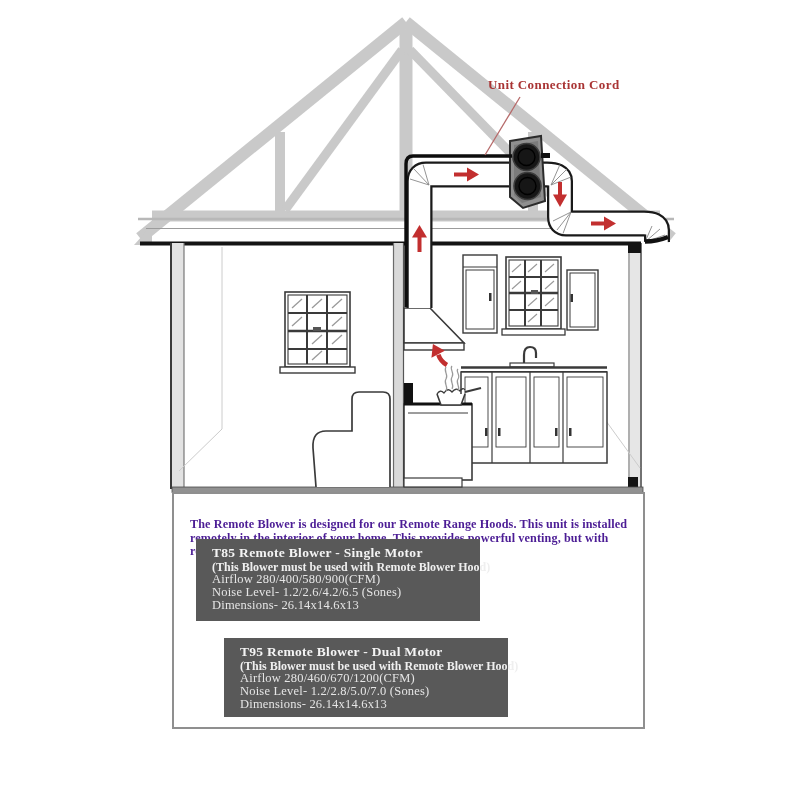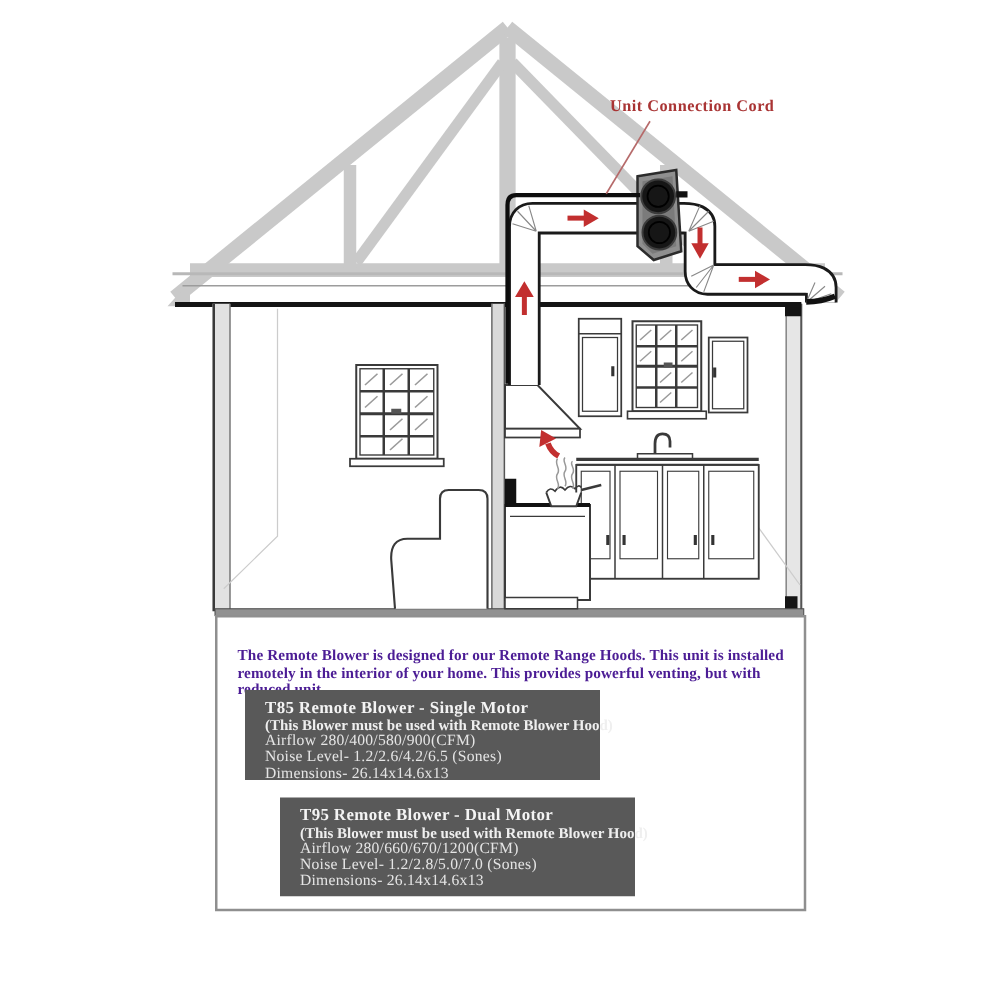--- a/index.html
+++ b/index.html
@@ -8,21 +8,21 @@
   .art{position:absolute;left:0;top:0;}
   .cord-label{position:absolute;left:488px;top:77px;font-size:13px;font-weight:bold;
               color:#a93434;letter-spacing:.4px;white-space:nowrap;}
   .desc{position:absolute;left:190px;top:503px;width:452px;color:#4c1d95;
         font-size:12.2px;font-weight:bold;line-height:13.6px;letter-spacing:.1px;margin-top:15px;}
   .desc div{white-space:nowrap;}
   .outer-box{position:absolute;left:172px;top:492px;width:469px;height:233px;
              border:2px solid #8f8f8f;background:transparent;}
   .spec-box{position:absolute;left:196px;width:284px;background:#595959;
             padding:6px 0 0 16px;box-sizing:border-box;}
-  .spec-box.first{top:552px;height:72px;}
+  .spec-box.first{top:539px;height:82px;}
   .spec-box.second{top:638px;height:79px;margin-left:28px;}
   .spec-title{color:#f4f4f4;font-size:13.5px;font-weight:bold;line-height:16px;
               letter-spacing:.3px;white-space:nowrap;}
   .spec-note{color:#efefef;font-size:12px;font-weight:bold;line-height:12px;
              white-space:nowrap;}
   .spec-line{color:#e5e5e5;font-size:12.5px;line-height:13px;letter-spacing:.2px;
              white-space:nowrap;}
 </style>
 </head>
 <body>
@@ -226,18 +226,18 @@
     <div class="spec-title">T85 Remote Blower - Single Motor</div>
     <div class="spec-note">(This Blower must be used with Remote Blower Hood)</div>
     <div class="spec-line">Airflow 280/400/580/900(CFM)</div>
     <div class="spec-line">Noise Level- 1.2/2.6/4.2/6.5 (Sones)</div>
     <div class="spec-line">Dimensions- 26.14x14.6x13</div>
   </div>
 
   <div class="spec-box second">
     <div class="spec-title">T95 Remote Blower - Dual Motor</div>
     <div class="spec-note">(This Blower must be used with Remote Blower Hood)</div>
-    <div class="spec-line">Airflow 280/660/670/1200(CFM)</div>
+    <div class="spec-line">Airflow 280/460/670/1200(CFM)</div>
     <div class="spec-line">Noise Level- 1.2/2.8/5.0/7.0 (Sones)</div>
     <div class="spec-line">Dimensions- 26.14x14.6x13</div>
   </div>
 
 </div>
 
 </body></html>

